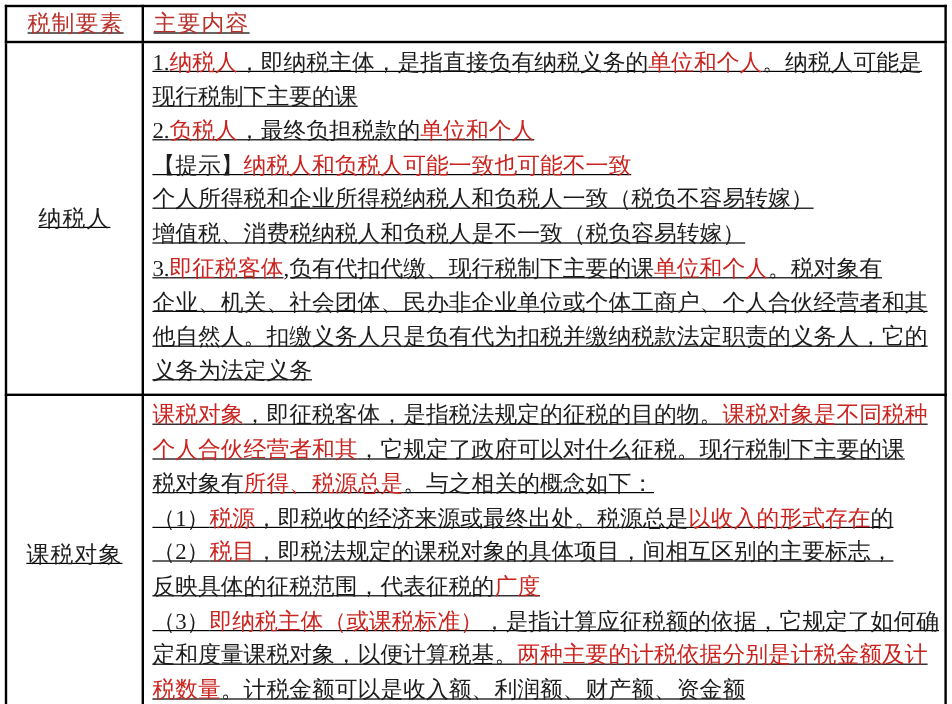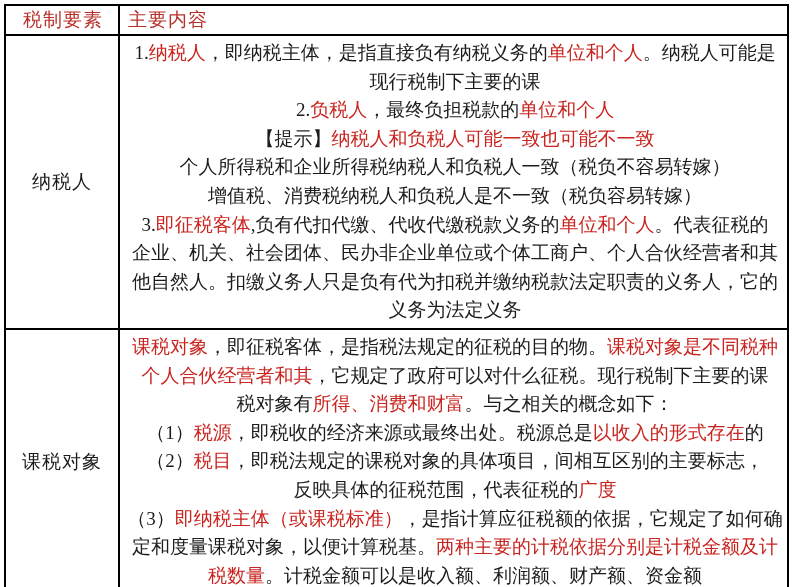--- a/index.html
+++ b/index.html
@@ -8,41 +8,41 @@
     --text:#1c1c1c;
     --border:#000000;
     --bg:#ffffff;
   }
   html,body{margin:0;padding:0;background:var(--bg);}
   body{
     width:793px;height:587px;overflow:hidden;
     font-family:"Liberation Serif","DejaVu Serif",serif;
     -webkit-font-smoothing:antialiased;
   }
-  .page{position:absolute;left:0;top:0;width:793px;height:587px;padding:4px;box-sizing:border-box;}
+  .page{position:absolute;left:0;top:0;width:793px;height:587px;padding:4px;box-sizing:border-box;text-decoration:underline;}
   table.tax{
     border-collapse:collapse;width:785px;height:579px;table-layout:fixed;
     background:var(--bg);
   }
   th,td{border:2px solid var(--border);box-sizing:border-box;}
   thead tr{height:30px;}
   th{
     font-weight:normal;color:var(--header-red);
     font-size:19px;text-align:left;vertical-align:middle;
     padding:1px 6px 1px 6px;letter-spacing:1px;
   }
   th.label-col{padding-left:17px;}
   th.content-col{padding-left:8px;}
   td.label-cell{
     text-align:center;vertical-align:middle;
     font-size:19px;color:var(--text);letter-spacing:1px;
   }
   td.content-cell{
     padding:3px 4px 3px 7px;vertical-align:middle;
-    font-size:19px;color:var(--text);text-align:center;
+    font-size:19px;color:var(--text);
   }
   .line{line-height:28.6px;white-space:nowrap;}
   .seg{color:var(--text);}
   .seg.red{color:var(--red);}
   tbody tr:nth-child(1){height:288px;}
   tbody tr:nth-child(2){height:261px;}
 </style>
 </head>
 <body>
 
@@ -61,32 +61,32 @@
     <tbody>
         <tr>
           <td class="label-cell">纳税人</td>
           <td class="content-cell">
             <div class="line"><span class="seg">1.</span><span class="seg red">纳税人</span><span class="seg">，即纳税主体，是指直接负有纳税义务的</span><span class="seg red">单位和个人</span><span class="seg">。纳税人可能是</span></div>
             <div class="line"><span class="seg">现行税制下主要的课</span></div>
             <div class="line"><span class="seg">2.</span><span class="seg red">负税人</span><span class="seg">，最终负担税款的</span><span class="seg red">单位和个人</span></div>
             <div class="line"><span class="seg">【提示】</span><span class="seg red">纳税人和负税人可能一致也可能不一致</span></div>
             <div class="line"><span class="seg">个人所得税和企业所得税纳税人和负税人一致（税负不容易转嫁）</span></div>
             <div class="line"><span class="seg">增值税、消费税纳税人和负税人是不一致（税负容易转嫁）</span></div>
-            <div class="line"><span class="seg">3.</span><span class="seg red">即征税客体</span><span class="seg">,负有代扣代缴、代收代缴税款义务的</span><span class="seg red">单位和个人</span><span class="seg">。代表征税的</span></div>
+            <div class="line"><span class="seg">3.</span><span class="seg red">即征税客体</span><span class="seg">,负有代扣代缴、现行税制下主要的课</span><span class="seg red">单位和个人</span><span class="seg">。税对象有</span></div>
             <div class="line"><span class="seg">企业、机关、社会团体、民办非企业单位或个体工商户、个人合伙经营者和其</span></div>
             <div class="line"><span class="seg">他自然人。扣缴义务人只是负有代为扣税并缴纳税款法定职责的义务人，它的</span></div>
             <div class="line"><span class="seg">义务为法定义务</span></div>
           </td>
         </tr>
         <tr>
           <td class="label-cell">课税对象</td>
           <td class="content-cell">
             <div class="line"><span class="seg red">课税对象</span><span class="seg">，即征税客体，是指税法规定的征税的目的物。</span><span class="seg red">课税对象是不同税种</span></div>
             <div class="line"><span class="seg red">个人合伙经营者和其</span><span class="seg">，它规定了政府可以对什么征税。现行税制下主要的课</span></div>
-            <div class="line"><span class="seg">税对象有</span><span class="seg red">所得、消费和财富</span><span class="seg">。与之相关的概念如下：</span></div>
+            <div class="line"><span class="seg">税对象有</span><span class="seg red">所得、税源总是</span><span class="seg">。与之相关的概念如下：</span></div>
             <div class="line"><span class="seg">（1）</span><span class="seg red">税源</span><span class="seg">，即税收的经济来源或最终出处。税源总是</span><span class="seg red">以收入的形式存在</span><span class="seg">的</span></div>
             <div class="line"><span class="seg">（2）</span><span class="seg red">税目</span><span class="seg">，即税法规定的课税对象的具体项目，间相互区别的主要标志，</span></div>
             <div class="line"><span class="seg">反映具体的征税范围，代表征税的</span><span class="seg red">广度</span></div>
             <div class="line"><span class="seg">（3）</span><span class="seg red">即纳税主体（或课税标准）</span><span class="seg">，是指计算应征税额的依据，它规定了如何确</span></div>
             <div class="line"><span class="seg">定和度量课税对象，以便计算税基。</span><span class="seg red">两种主要的计税依据分别是计税金额及计</span></div>
             <div class="line"><span class="seg red">税数量</span><span class="seg">。计税金额可以是收入额、利润额、财产额、资金额</span></div>
           </td>
         </tr>
       </tbody>
   </table>

